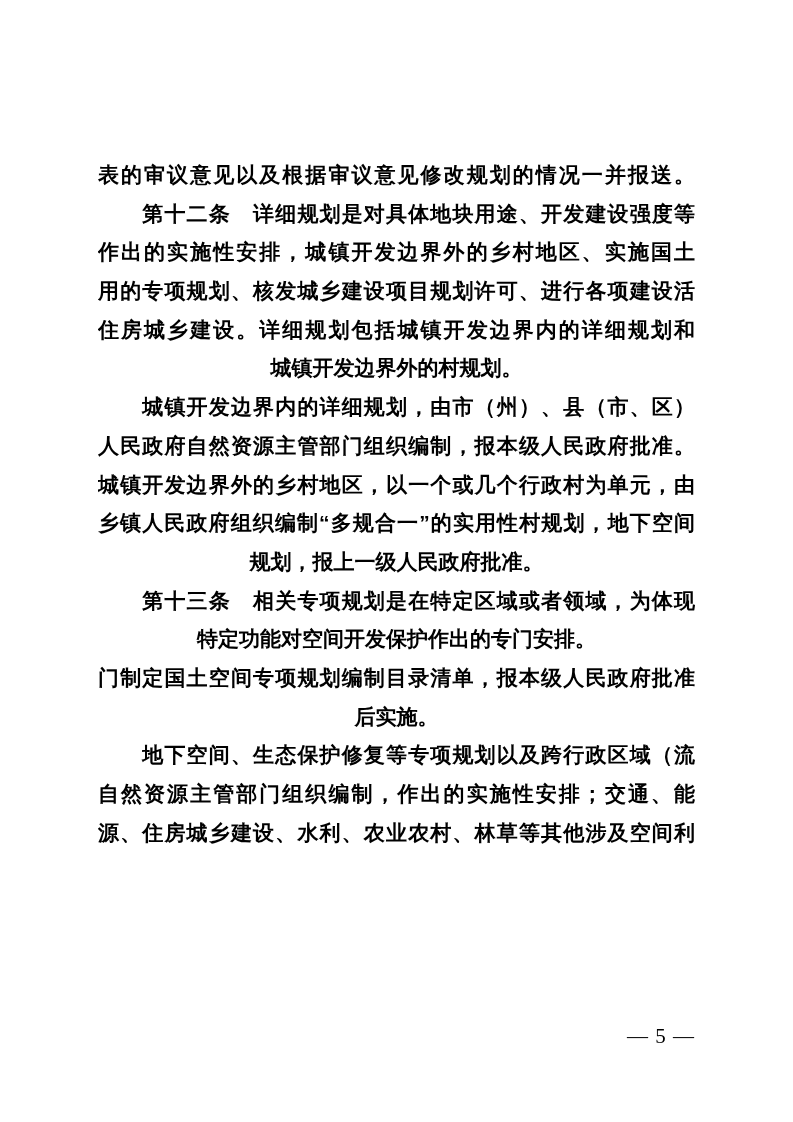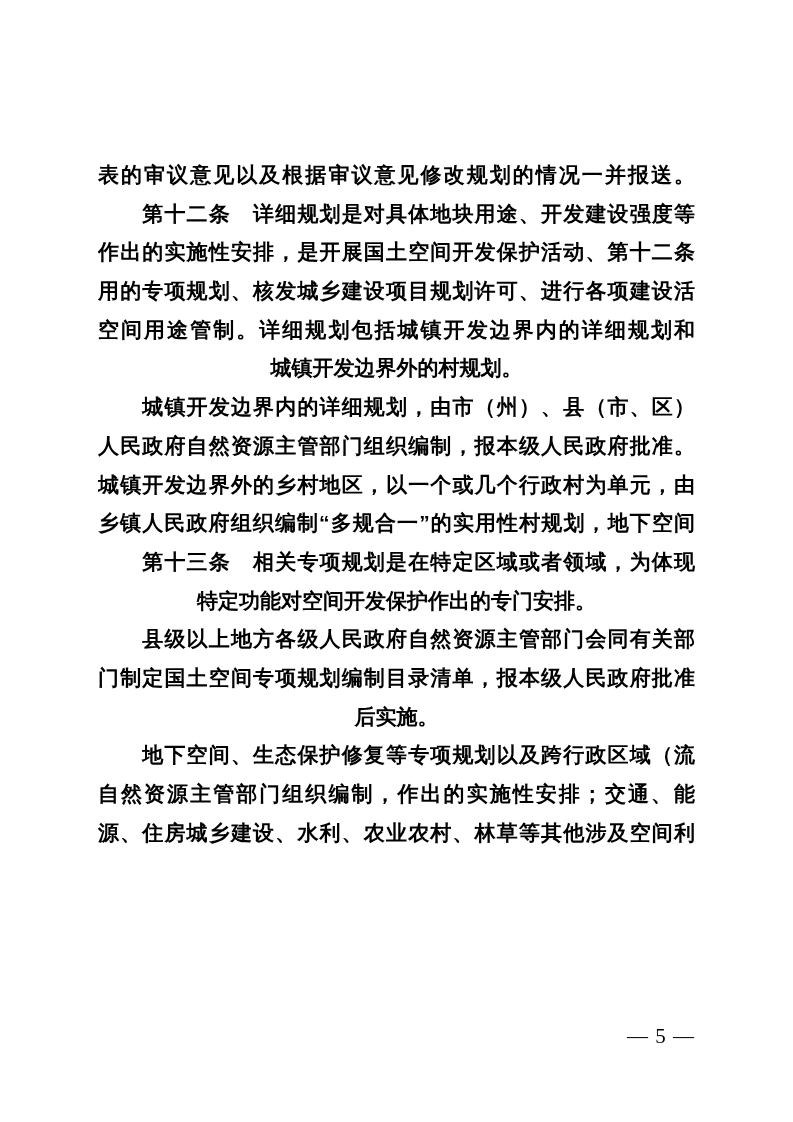--- a/index.html
+++ b/index.html
@@ -53,31 +53,31 @@
     letter-spacing: 1px;
   }
 </style>
 </head>
 <body>
 
 <div class="page">
   <div class="textblock">
     <div class="line">表的审议意见以及根据审议意见修改规划的情况一并报送。</div>
     <div class="line">　　第十二条　详细规划是对具体地块用途、开发建设强度等</div>
-    <div class="line">作出的实施性安排，是开展国土空间开发保护活动、第十二条</div>
+    <div class="line">作出的实施性安排，城镇开发边界外的乡村地区、实施国土</div>
     <div class="line">用的专项规划、核发城乡建设项目规划许可、进行各项建设活</div>
-    <div class="line">空间用途管制。详细规划包括城镇开发边界内的详细规划和</div>
+    <div class="line">住房城乡建设。详细规划包括城镇开发边界内的详细规划和</div>
     <div class="line end">城镇开发边界外的村规划。</div>
     <div class="line">　　城镇开发边界内的详细规划，由市（州）、县（市、区）</div>
     <div class="line">人民政府自然资源主管部门组织编制，报本级人民政府批准。</div>
     <div class="line">城镇开发边界外的乡村地区，以一个或几个行政村为单元，由</div>
     <div class="line">乡镇人民政府组织编制“多规合一”的实用性村规划，地下空间</div>
+    <div class="line end">规划，报上一级人民政府批准。</div>
     <div class="line">　　第十三条　相关专项规划是在特定区域或者领域，为体现</div>
     <div class="line end">特定功能对空间开发保护作出的专门安排。</div>
-    <div class="line">　　县级以上地方各级人民政府自然资源主管部门会同有关部</div>
     <div class="line">门制定国土空间专项规划编制目录清单，报本级人民政府批准</div>
     <div class="line end">后实施。</div>
     <div class="line">　　地下空间、生态保护修复等专项规划以及跨行政区域（流</div>
     <div class="line">自然资源主管部门组织编制，作出的实施性安排；交通、能</div>
     <div class="line">源、住房城乡建设、水利、农业农村、林草等其他涉及空间利</div>
   </div>
 
   <div class="pagenum">— 5 —</div>
 </div>
 

